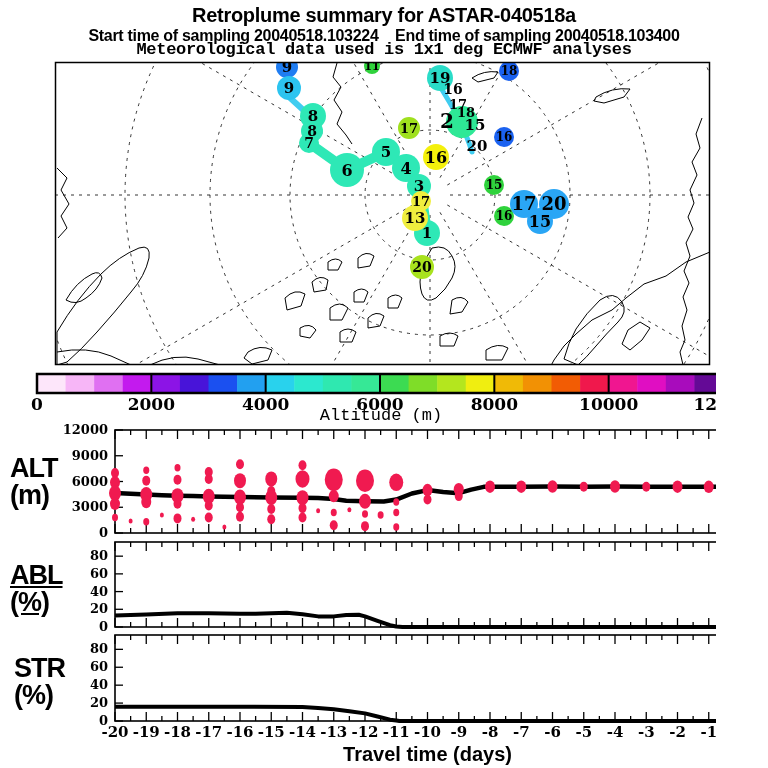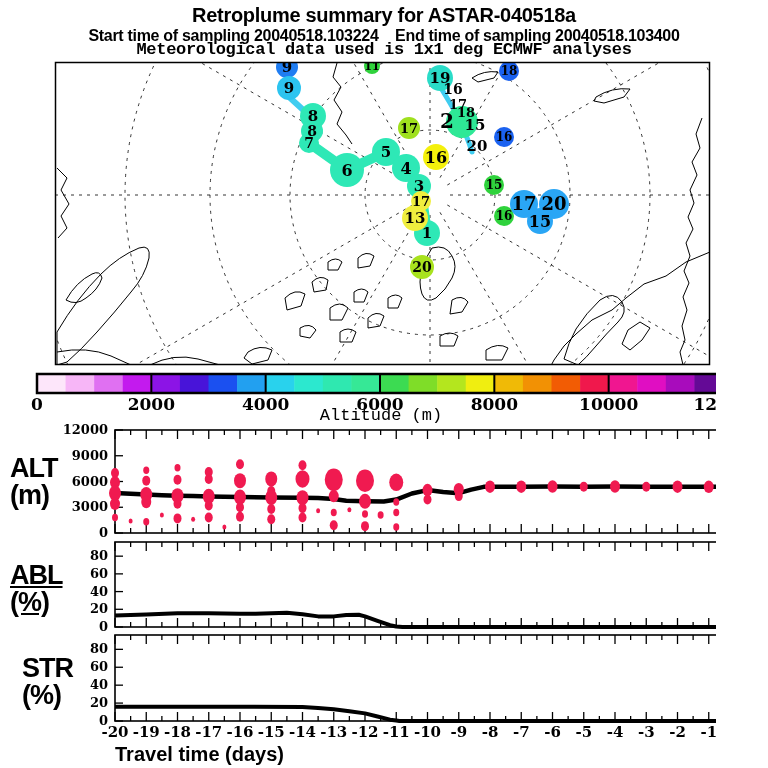--- a/index.html
+++ b/index.html
@@ -8,21 +8,21 @@
   .hdr{position:absolute;left:0;width:768px;text-align:center;font-weight:bold;
        letter-spacing:-0.3px;white-space:pre;}
   .hdr.l1{top:4px;font-size:20px;}
   .hdr.l2{top:27px;font-size:16px;}
   .hdr.l3{top:40px;font-size:17px;font-family:Liberation Mono, monospace;}
   svg{position:absolute;left:0;top:0;}
   .plabel{position:absolute;width:110px;text-align:left;font-weight:bold;
           font-size:27px;line-height:27px;letter-spacing:-1px;}
   .cblabel{position:absolute;left:0;top:406px;width:762px;text-align:center;
            font-family:Liberation Mono, monospace;font-size:17px;}
-  .xtitle{position:absolute;left:115px;top:743px;width:625px;text-align:left;
+  .xtitle{position:absolute;left:115px;top:743px;width:625px;text-align:center;
           font-weight:bold;font-size:20px;}
 </style>
 </head>
 <body>
 
 <div class="page">
 
   <div class="hdr l1">Retroplume summary for ASTAR-040518a</div>
   <div class="hdr l2">Start time of sampling 20040518.103224    End time of sampling 20040518.103400</div>
   <div class="hdr l3">Meteorological data used is 1x1 deg ECMWF analyses</div>
@@ -573,21 +573,21 @@
     </svg>
 
   <div class="plabel" style="left:10px;top:455px;">
     <span>ALT</span><br>
     <span>(m)</span>
   </div>
   <div class="plabel" style="left:10px;top:562px;text-decoration:underline;">
     <span>ABL</span><br>
     <span>(%)</span>
   </div>
-  <div class="plabel" style="left:22px;top:655px;">
+  <div class="plabel" style="left:14px;top:655px;">
     <span>STR</span><br>
     <span>(%)</span>
   </div>
 
   <div class="cblabel">Altitude (m)</div>
   <div class="xtitle">Travel time (days)</div>
 
 </div>
 
 </body></html>

